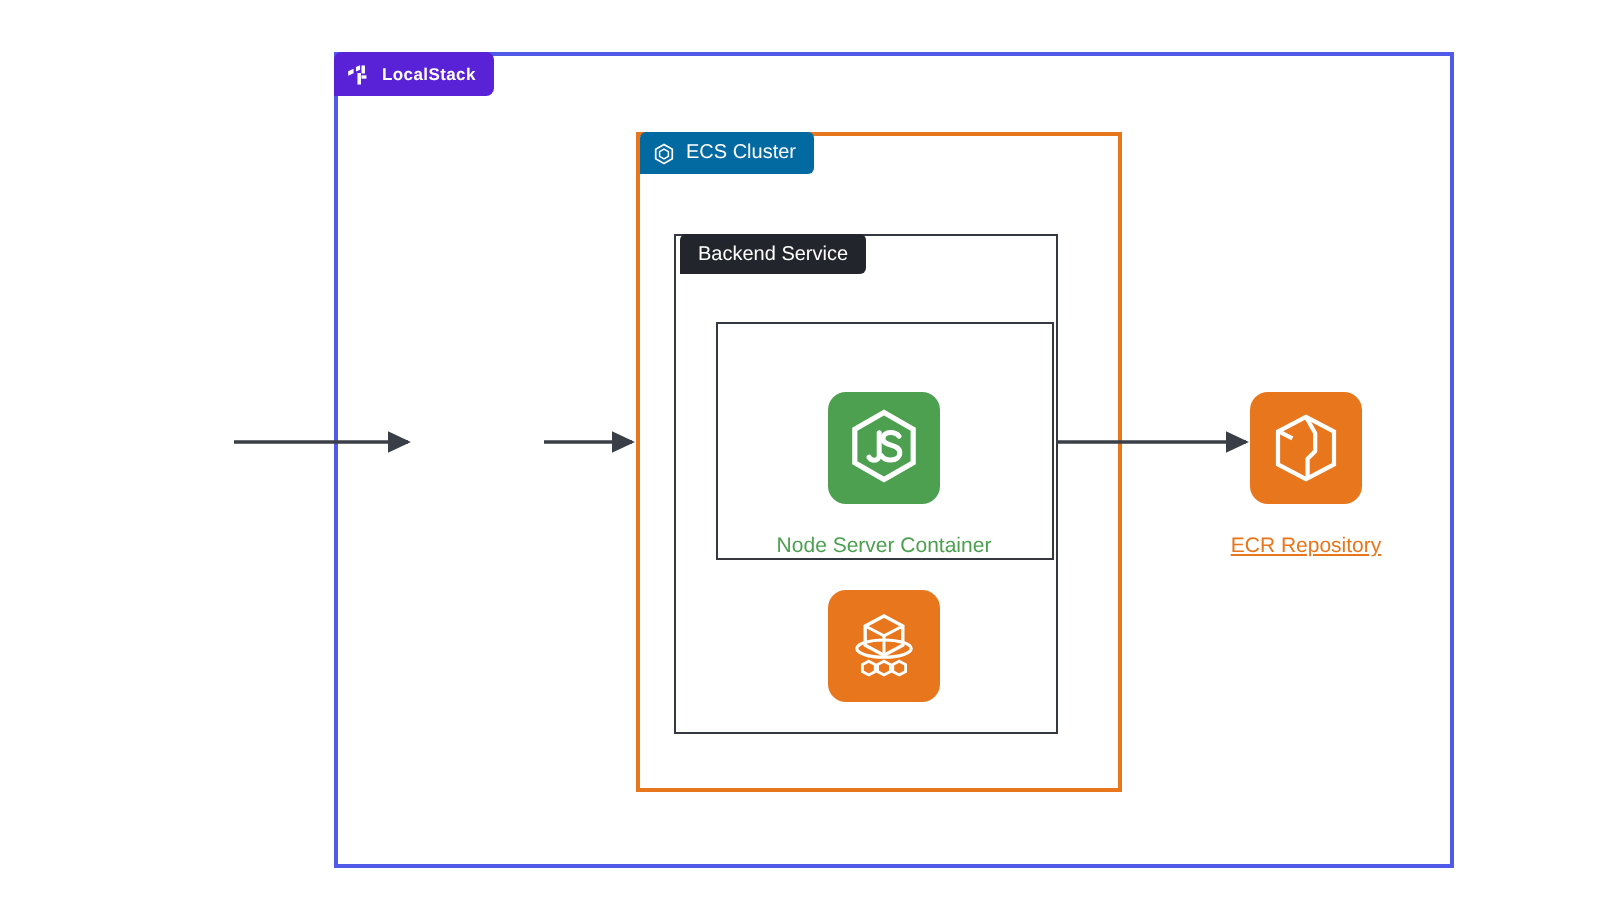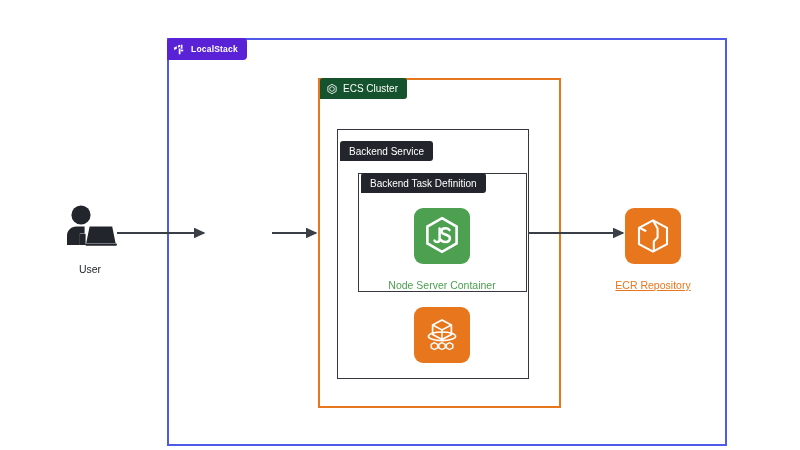--- a/index.html
+++ b/index.html
@@ -9,21 +9,21 @@
   }
   body {
     width: 800px;
     height: 450px;
     font-family: "Liberation Sans", sans-serif;
     position: relative;
     overflow: hidden;
   }
   #canvas {
     position: absolute;
-    left: 0; top: 16px;
+    left: 0; top: 4px;
     width: 800px;
     height: 328px;
     background: #ffffff;
   }
 
   
   .localstack-box {
     position: absolute;
     left: 167px;
     top: 22px;
@@ -64,21 +64,21 @@
     border: 2px solid #e8761c;
     box-sizing: border-box;
     background: transparent;
   }
   .ecs-badge {
     position: absolute;
     left: 320px;
     top: 62px;
     height: 21px;
     padding: 0 9px 0 6px;
-    background: #14532d;
+    background: #0369a1;
     border-radius: 3px 3px 3px 0;
     display: flex;
     align-items: center;
     gap: 5px;
     box-sizing: border-box;
   }
   .ecs-badge .ecs-text {
     color: #ffffff;
     font-size: 10px;
     white-space: nowrap;
@@ -99,21 +99,20 @@
     position: absolute;
     left: 340px;
     top: 113px;
     height: 20px;
     padding: 0 9px;
     background: #22262c;
     border-radius: 3px 3px 3px 0;
     display: flex;
     align-items: center;
     box-sizing: border-box;
-    margin-top: 12px;
   }
   .service-badge span {
     color: #ffffff;
     font-size: 10px;
     white-space: nowrap;
   }
 
   
   .task-box {
     position: absolute;
@@ -255,36 +254,21 @@
       <path d="M12 2.6 L20.3 7.3 L20.3 16.7 L12 21.4 L3.7 16.7 L3.7 7.3 Z" fill="none" stroke="#ffffff" stroke-width="1.7"></path>
       <path d="M12 7.1 L16.4 9.6 L16.4 14.4 L12 16.9 L7.6 14.4 L7.6 9.6 Z" fill="none" stroke="#ffffff" stroke-width="1.5"></path>
     </svg>
     <span class="ecs-text">ECS Cluster</span>
   </div>
 
   <div class="service-badge">
     <span>Backend Service</span>
   </div>
 
-  <div class="task-badge">
-    <span>Backend Task Definition</span>
-  </div>
-
-  <div class="node user-node">
-    <div class="user-glyph">
-      <svg width="58" height="48" viewBox="0 0 58 48">
-        <circle cx="20" cy="11" r="9.6" fill="#22262c"></circle>
-        <path d="M6 41 L6 31.5 C6 26.4 10.2 22.4 15.2 22.4 L23.6 22.4 L23.6 29.4 L18.8 29.4 L18.8 41 Z" fill="#22262c"></path>
-        <path d="M24.6 29.8 L24.6 41 L18.6 41 L18.6 29.8 Z" fill="#22262c"></path>
-        <path d="M28.6 22.6 L51.2 22.6 L54.6 39.2 L25.2 39.2 Z" fill="#22262c"></path>
-        <rect x="24.2" y="39.4" width="31.8" height="2.3" rx="1.1" fill="#22262c"></rect>
-      </svg>
-    </div>
-    <div class="node-label">User</div>
-  </div>
+
 
 
   <div class="node nodejs-node">
     <div class="icon-tile nodejs-tile">
       <svg width="40" height="42" viewBox="0 0 40 42">
         <path d="M20 3.2 L34.6 11.6 L34.6 28.4 L20 36.8 L5.4 28.4 L5.4 11.6 Z" fill="none" stroke="#ffffff" stroke-width="2.6"></path>
         <path d="M17.6 13.4 L17.6 24.6 C17.6 26.2 16.6 27.1 15.1 27.1 C13.9 27.1 13 26.5 12.5 25.6" fill="none" stroke="#ffffff" stroke-width="2.5" stroke-linecap="round"></path>
         <path d="M27.5 15.1 C26.6 13.9 25.1 13.3 23.3 13.3 C21 13.3 19.5 14.5 19.5 16.4 C19.5 20.5 27.9 18.6 27.9 23.3 C27.9 25.5 26.1 27 23.4 27 C21.3 27 19.6 26.2 18.7 24.8" fill="none" stroke="#ffffff" stroke-width="2.5" stroke-linecap="round"></path>
       </svg>
     </div>

